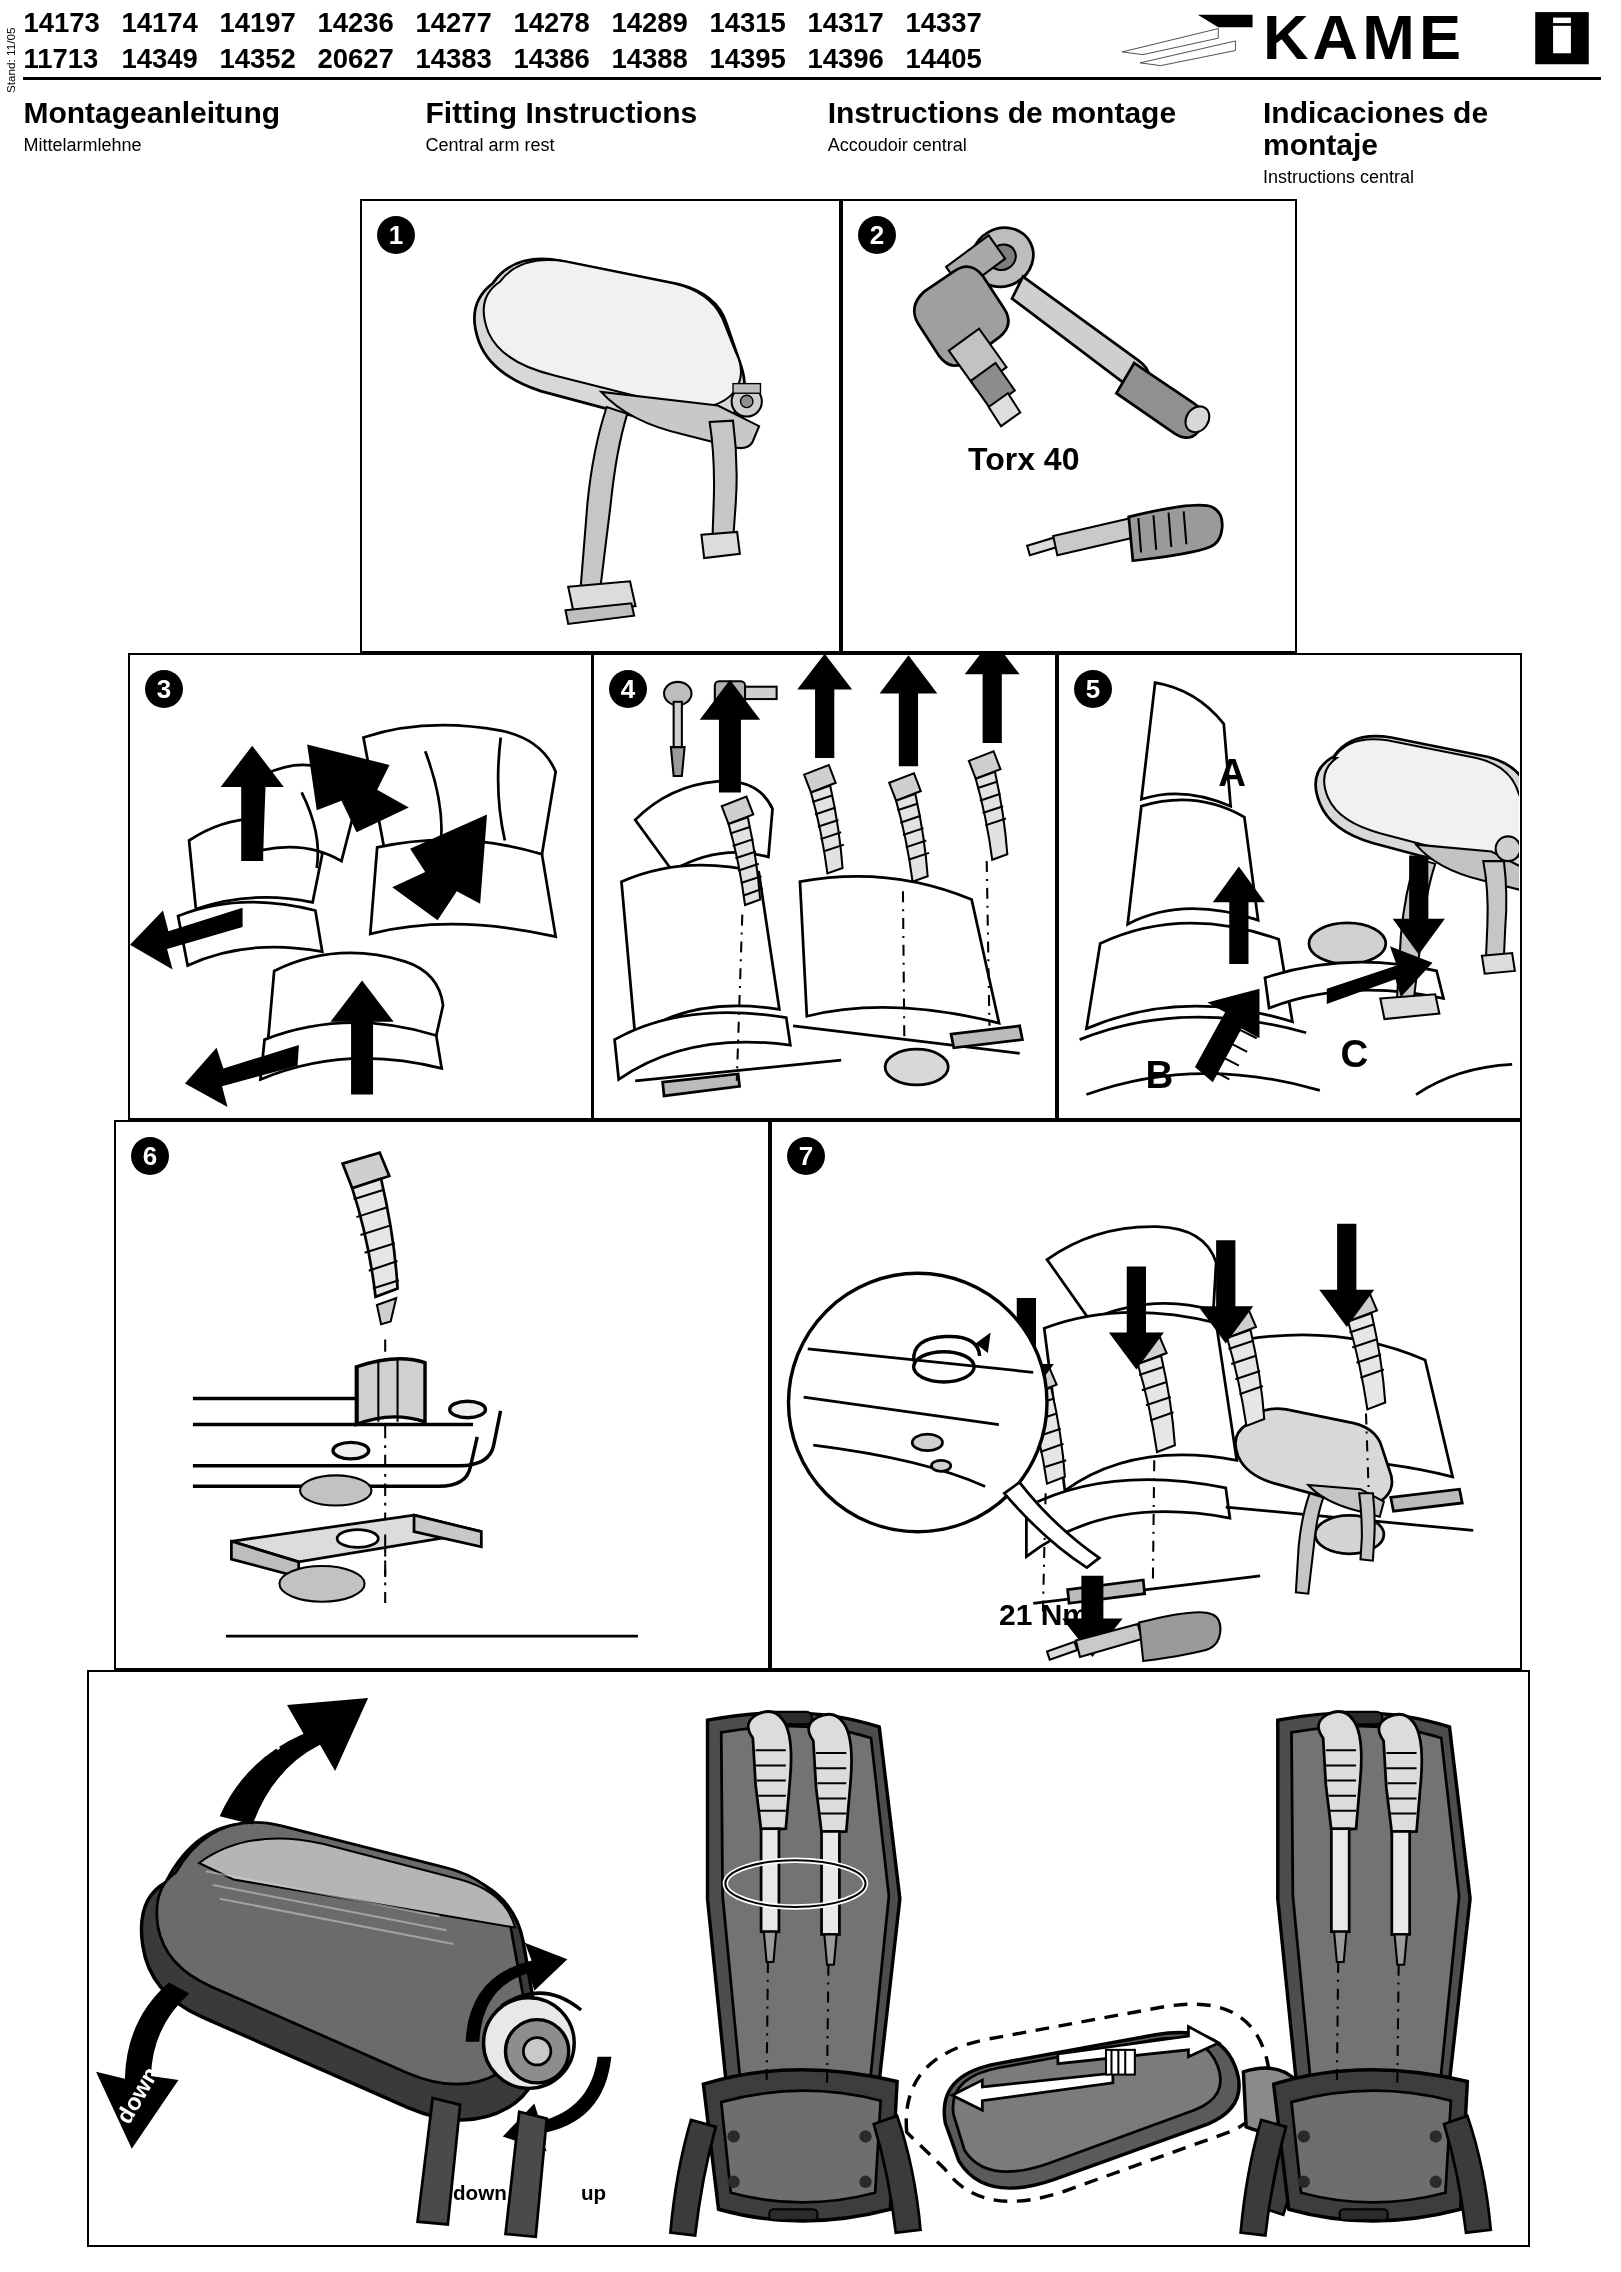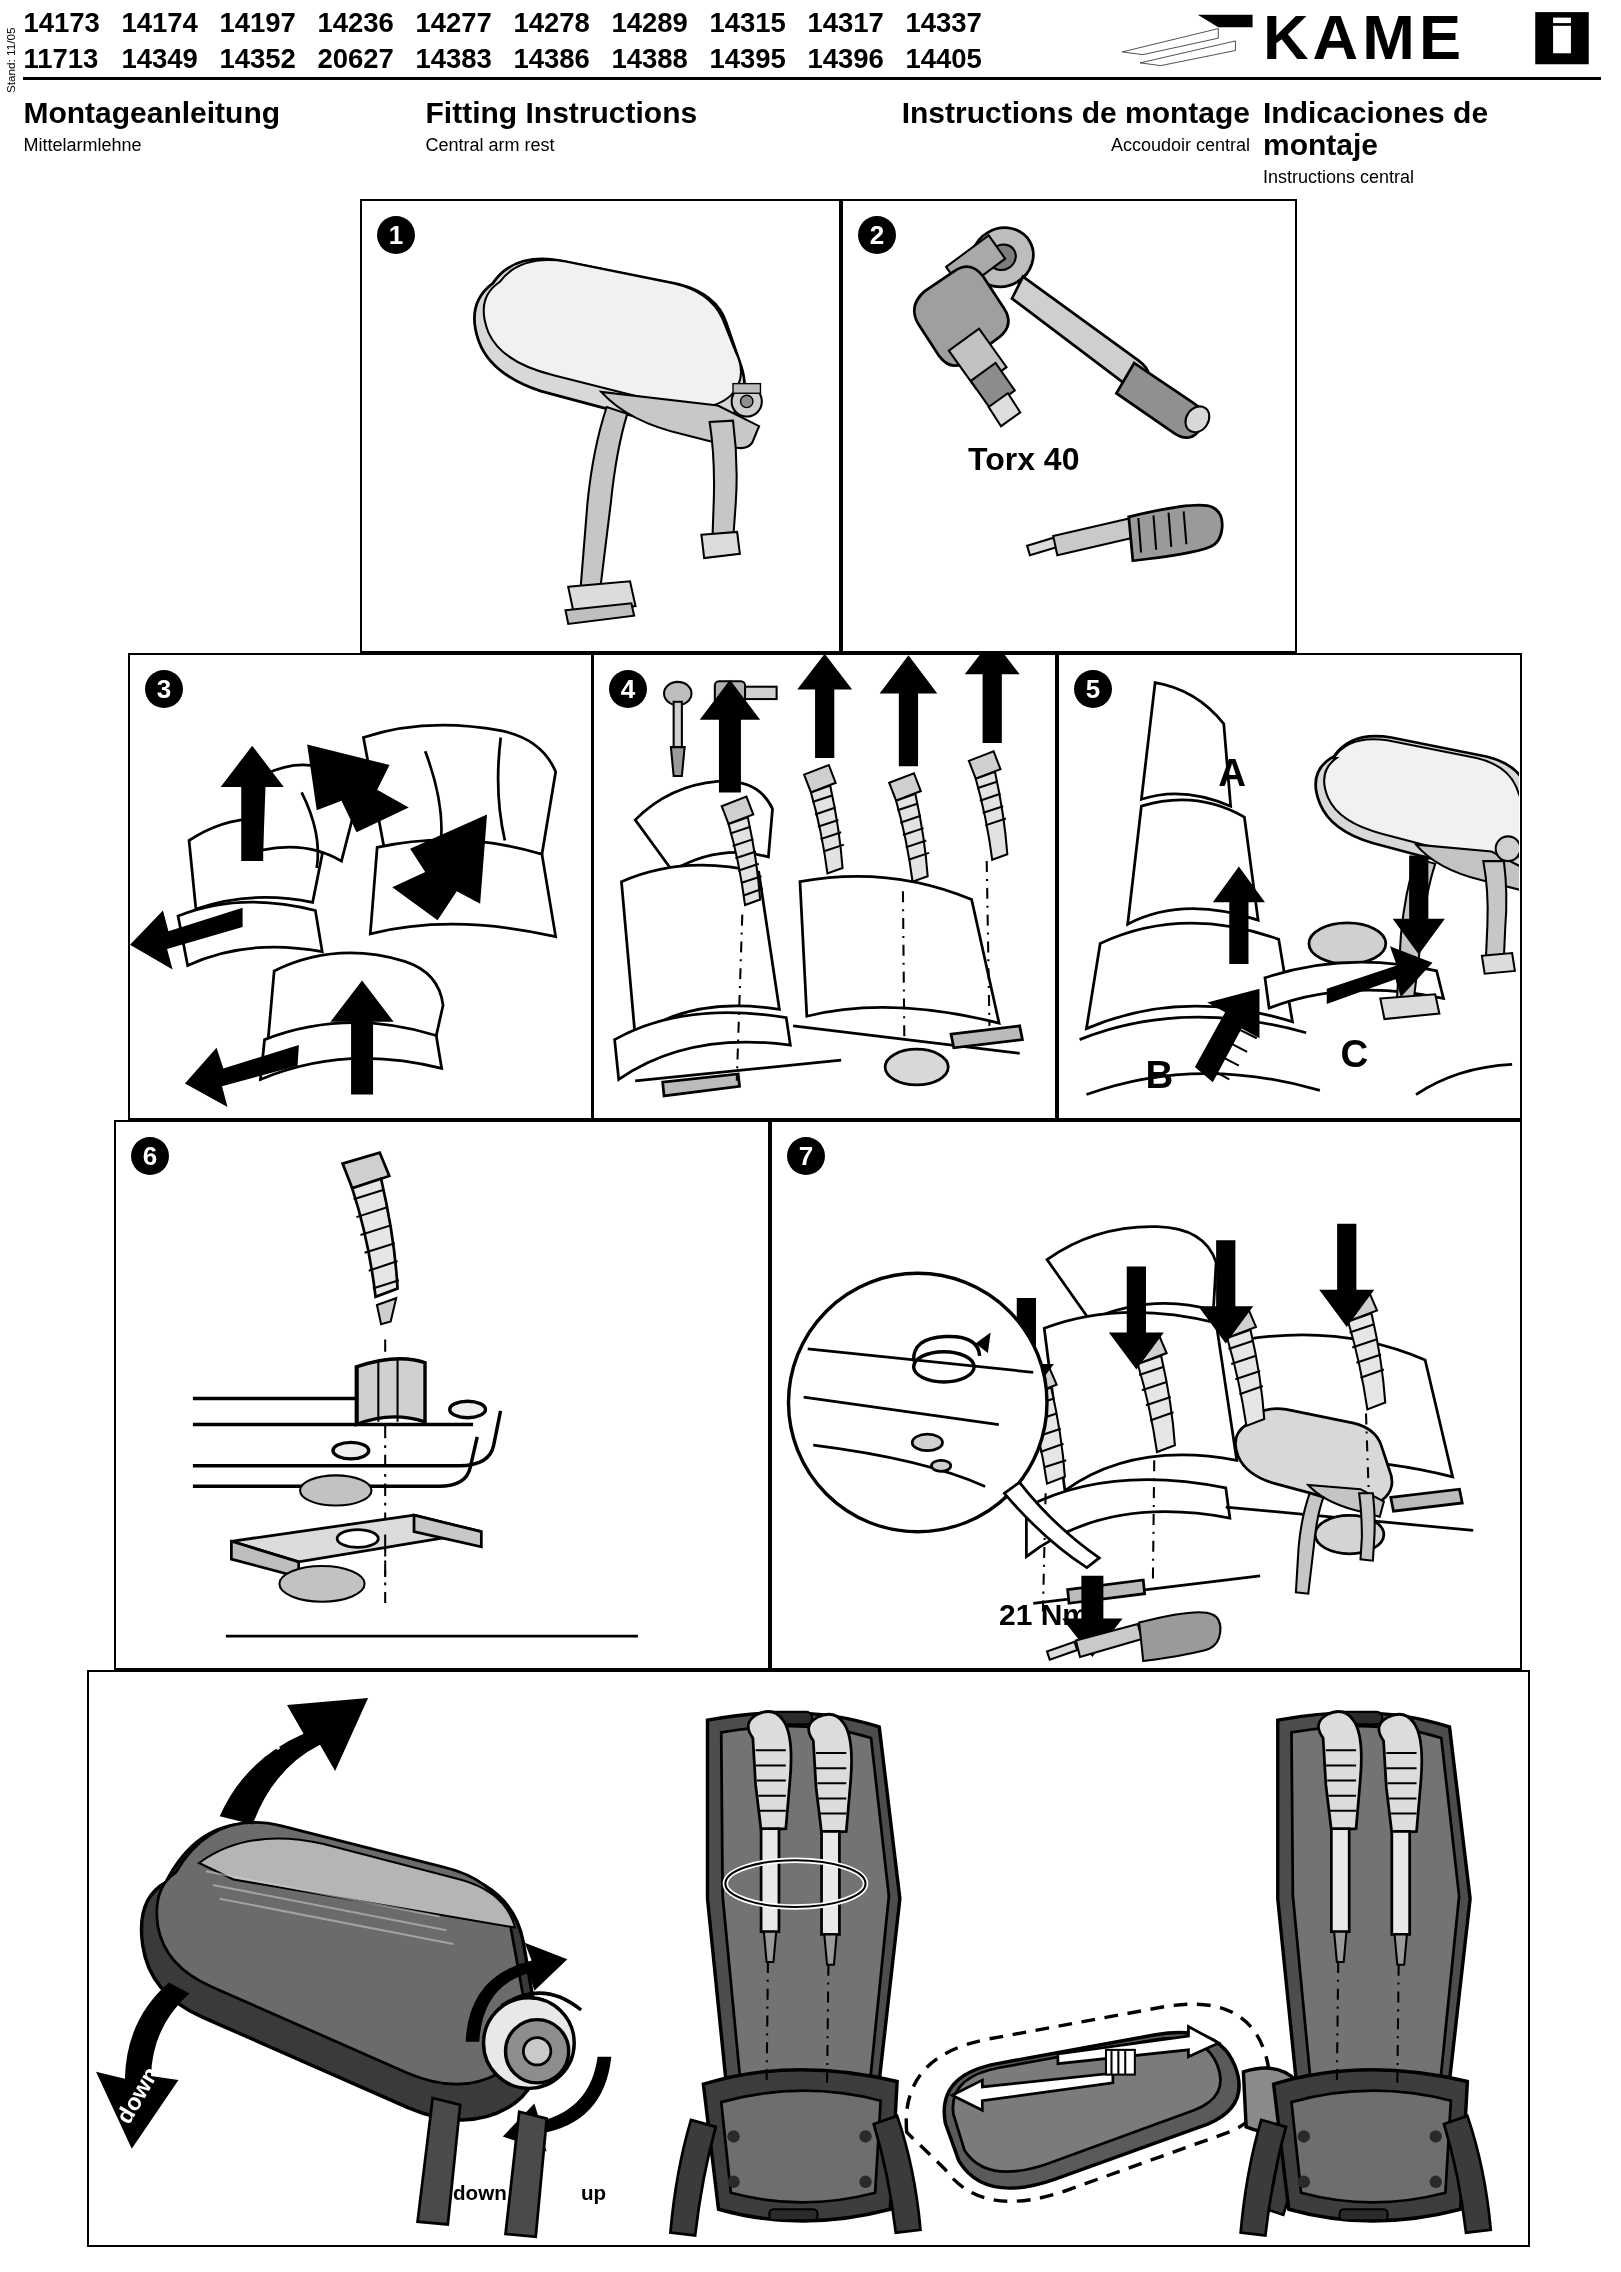--- a/index.html
+++ b/index.html
@@ -17,21 +17,21 @@
   .partrow span{display:inline-block;width:98px;}
   .logo{position:absolute;right:8.2px;top:1.4px;width:481px;height:59px;}
   .rule{position:absolute;left:23.4px;top:77px;width:1578px;height:2.7px;background:#000;}
 
   .titles{position:absolute;left:23.4px;top:97px;width:1581px;display:flex;gap:13px;}
   .tcol{position:relative;}
   .tcol .big{font-size:30px;font-weight:bold;line-height:1.08;}
   .tcol .small{font-size:18px;font-weight:normal;margin-top:5.5px;}
   .c1{width:399px;}
   .c2{width:399px;}
-  .c3{width:433px;text-align:right;}
+  .c3{width:433px;}
   .c4{width:350px;}
 
   .stand{position:absolute;left:4.1px;top:93px;font-size:11.7px;transform:rotate(-90deg);transform-origin:left top;white-space:nowrap;}
 
   
   .panel{position:absolute;border:2.1px solid #000;background:#fff;box-sizing:border-box;}
   .badge{position:absolute;width:38px;height:38px;border-radius:50%;background:#000;color:#fff;
          font-size:26px;font-weight:bold;display:flex;align-items:center;justify-content:center;}
   .ptxt{position:absolute;font-weight:bold;}
 

